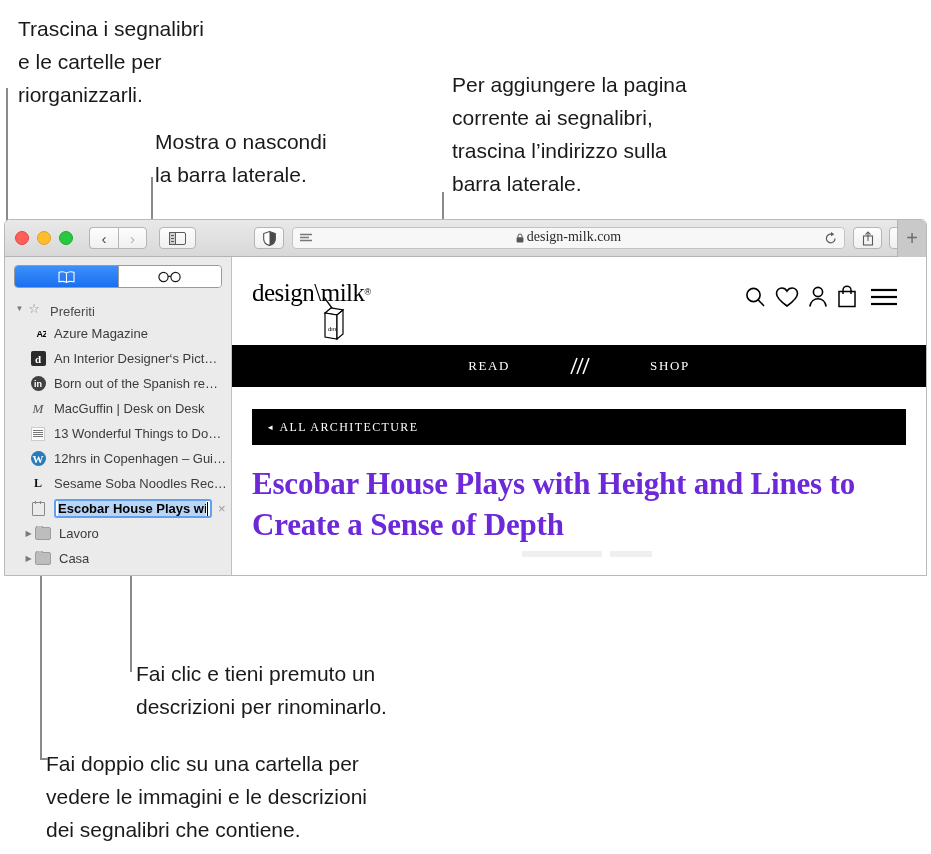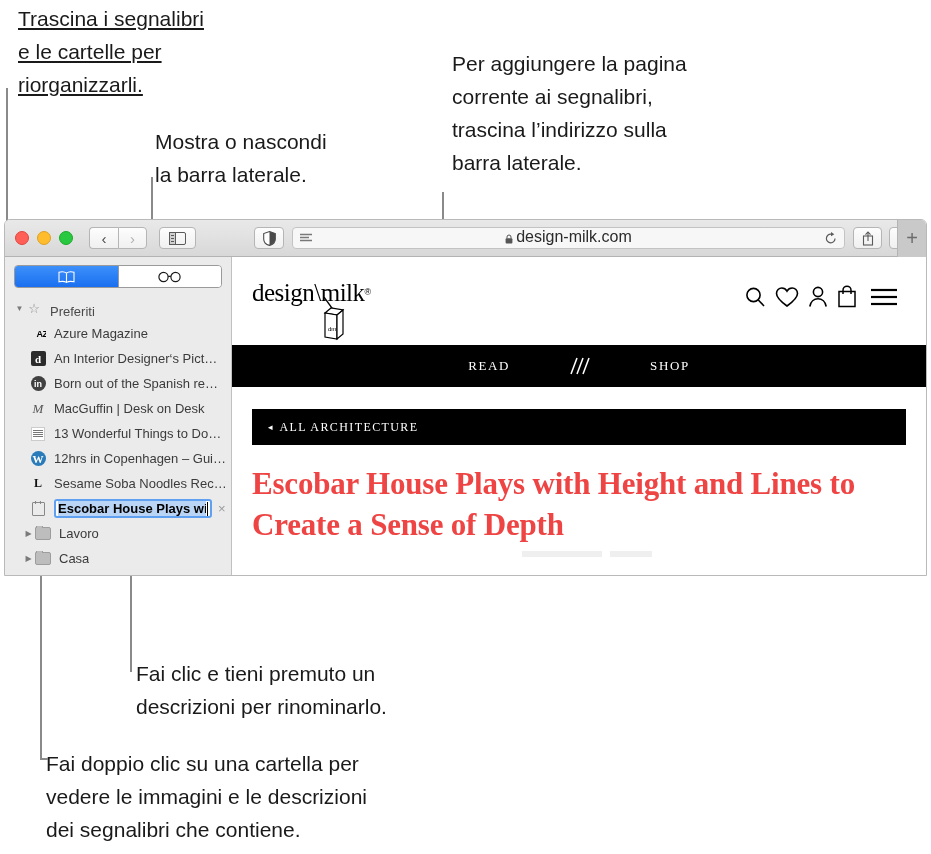--- a/index.html
+++ b/index.html
@@ -103,23 +103,23 @@
     align-items: center;
     position: relative;
     box-sizing: border-box;
     margin: 0 8px;
   }
   .reader-icon { margin-left: 6px; display:flex; }
   .url-text {
     position: absolute;
     left: 0; right: 0;
     text-align: center;
-    font-size: 16px;
+    font-size: 14px;
     color: #2b2b2b;
-    font-family: Liberation Sans, sans-serif;
+    font-family: Liberation Serif, serif;
   }
   .lock { display: inline-block; vertical-align: -2px; margin-right: 3px; }
   .reload { position: absolute; right: 7px; display: flex; }
 
   .right-btns { display: flex; gap: 7px; margin-right: 8px; }
   .newtab {
     width: 28px;
     height: 37px;
     background: #c9c9c9;
     display: flex;
@@ -361,42 +361,42 @@
   }
   .cat-bar .lbl {
     color: #fff;
     font: 400 12px "Liberation Serif", serif;
     letter-spacing: 1.4px;
   }
   .cat-bar .arrow { color:#fff; font-size: 9px; margin-right: 7px; }
   .headline {
     margin: 18px 20px 0 20px;
     font: 700 31px/41px "Liberation Serif", serif;
-    color: #ef4444;
+    color: #6d28d9;
     letter-spacing: -0.2px;
   }
   .placeholders {
     margin: 6px 0 0 0;
     display: flex;
     gap: 8px;
     padding-left: 290px;
   }
   .ph { height: 6px; background: #efefef; }
 </style>
 </head>
 <body>
 
-<div class="callout" style="left:18px; top:2px; width:280px;text-decoration:underline;">Trascina i segnalibri
+<div class="callout" style="left:18px; top:12px; width:280px;">Trascina i segnalibri
 e le cartelle per
 riorganizzarli.</div>
 
 <div class="callout" style="left:155px; top:125px; width:300px;">Mostra o nascondi
 la barra laterale.</div>
 
-<div class="callout" style="left:452px; top:47px; width:340px;">Per aggiungere la pagina
+<div class="callout" style="left:452px; top:68px; width:340px;">Per aggiungere la pagina
 corrente ai segnalibri,
 trascina l’indirizzo sulla
 barra laterale.</div>
 
 <div class="callout" style="left:136px; top:657px; width:370px;">Fai clic e tieni premuto un
 descrizioni per rinominarlo.</div>
 
 <div class="callout" style="left:46px; top:747px; width:470px;">Fai doppio clic su una cartella per
 vedere le immagini e le descrizioni
 dei segnalibri che contiene.</div>

